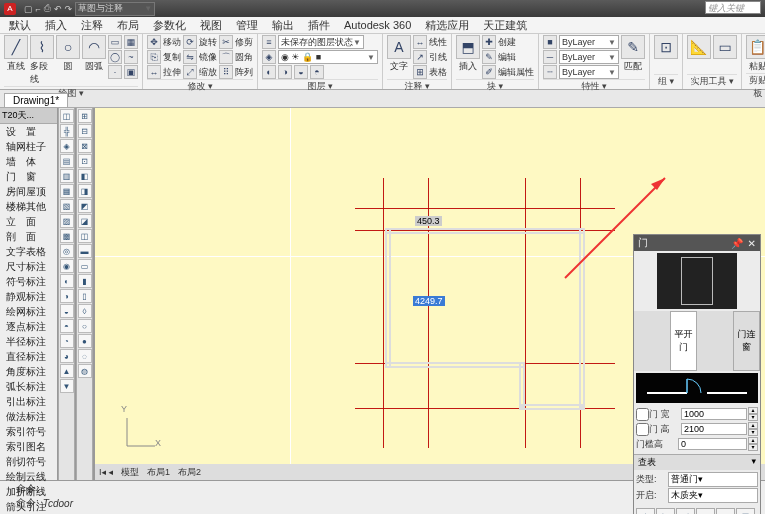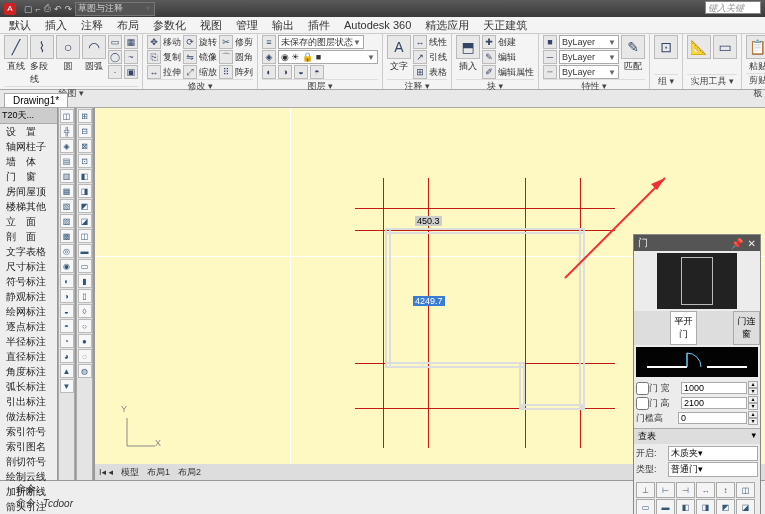--- a/index.html
+++ b/index.html
@@ -43,21 +43,21 @@
   .ucs{position:absolute;left:28px;bottom:28px;color:#888;font-size:9px;}
   .ucs .ax{position:absolute;}
   .modelbar{position:absolute;left:0;right:0;bottom:0;height:16px;background:#ddd;display:flex;align-items:center;font-size:9px;padding-left:4px;gap:8px;color:#333;}
   .cmdline{height:34px;background:#eee;border-top:1px solid #999;padding:1px 16px;font-size:10px;color:#333;}
   .cmdline .row{display:flex;align-items:center;gap:4px;}
   .doorpanel{position:absolute;right:4px;top:126px;width:128px;background:#ececec;border:1px solid #888;}
   .dp-title{background:#555;color:#eee;font-size:10px;padding:1px 4px;display:flex;justify-content:space-between;align-items:center;}
   .dp-preview{background:#222;height:56px;margin:2px auto;width:80px;display:flex;align-items:center;justify-content:center;}
   .dp-preview .door{width:32px;height:48px;border:1px solid #bbb;}
   .dp-tabs{display:flex;font-size:9px;background:#ddd;}
-  .dp-tabs span{flex:1;text-align:center;padding:3px 0;border:1px solid #aaa;margin-left:36px;}
+  .dp-tabs span{flex:1;text-align:center;padding:16px 0;border:1px solid #aaa;margin-left:36px;}
   .dp-tabs span.active{background:#fff;}
   .dp-thumb{background:#030303;height:30px;margin:2px;display:flex;align-items:center;justify-content:center;}
   .dp-thumb svg{width:100%;height:100%;}
   .dp-fields{padding:2px;}
   .dp-row{display:flex;align-items:center;font-size:9px;margin-bottom:1px;}
   .dp-row label{width:32px;color:#333;}
   .dp-row .val{flex:1;border:1px solid #aaa;background:#fff;padding:0 2px;display:flex;justify-content:space-between;}
   .dp-row .spin{display:flex;flex-direction:column;margin-left:1px;}
   .dp-row .spin span{width:10px;height:7px;border:1px solid #aaa;background:#eee;font-size:6px;line-height:5px;text-align:center;}
   .dp-section{background:#ddd;font-size:9px;padding:1px 4px;border-top:1px solid #aaa;display:flex;justify-content:space-between;}
@@ -479,29 +479,29 @@
             <span>▾</span>
           </div>
         </div>
     </div>
     <div class="dp-section">
         <span>查表</span>
         <span>▾</span>
       </div>
     <div class="dp-fields">
       <div class="dp-row">
+          <label>类型:</label>
+          <div class="val">
+            <span>普通门▾</span>
+          </div>
+        </div>
+      <div class="dp-row">
           <label>开启:</label>
           <div class="val">
             <span>木质夹▾</span>
-          </div>
-        </div>
-      <div class="dp-row">
-          <label>类型:</label>
-          <div class="val">
-            <span>普通门▾</span>
           </div>
         </div>
     </div>
     <div class="dp-btns">
       <div class="dp-btn">⊥</div>
         <div class="dp-btn">⊢</div>
         <div class="dp-btn">⊣</div>
         <div class="dp-btn">↔</div>
         <div class="dp-btn">↕</div>
         <div class="dp-btn">◫</div>

